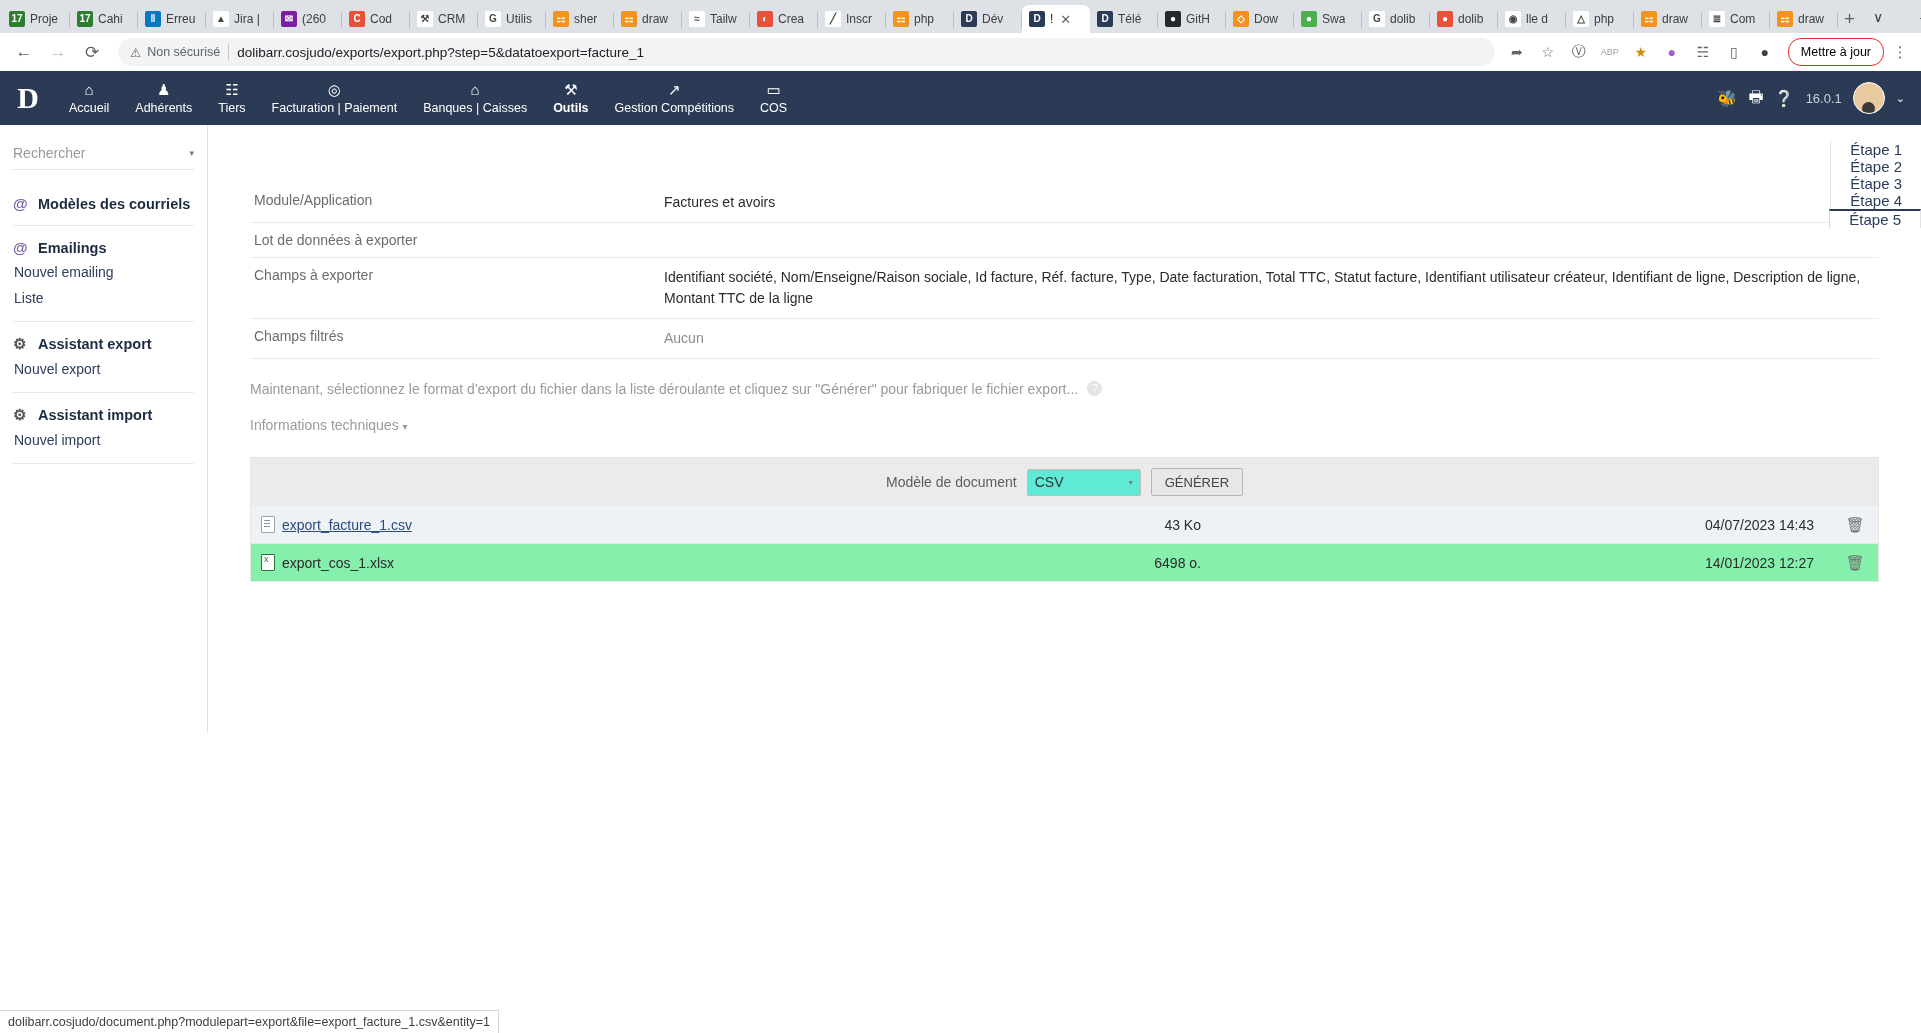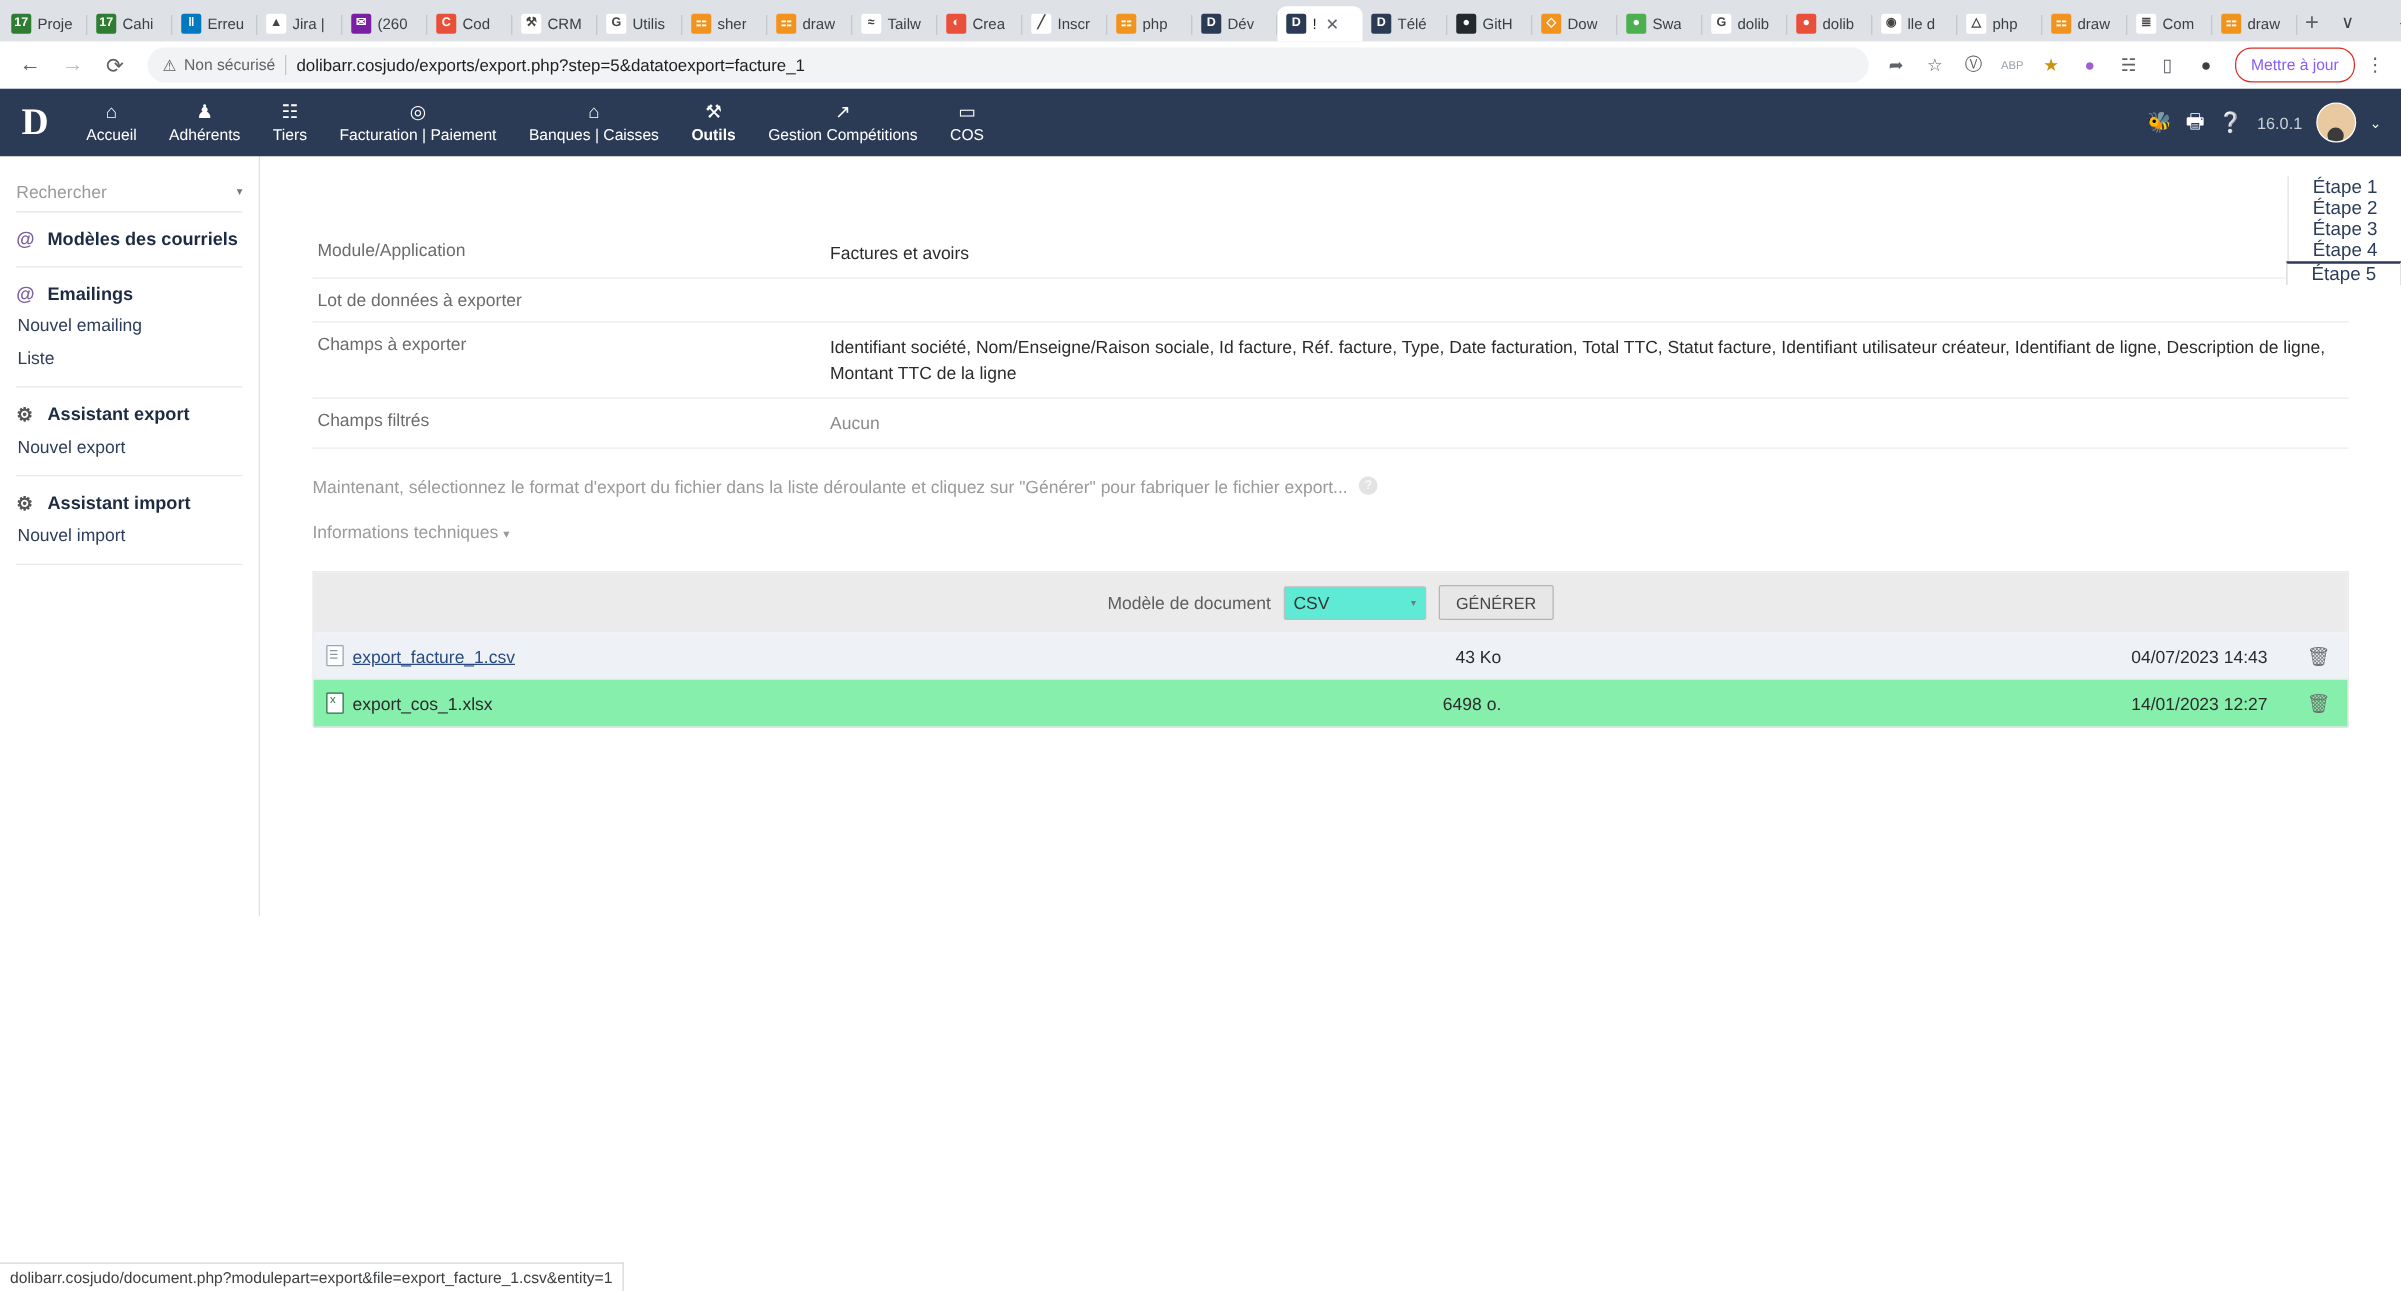--- a/index.html
+++ b/index.html
@@ -47,21 +47,21 @@
     flex:1;height:28px;background:#f1f3f4;border-radius:14px;
     display:flex;align-items:center;padding:0 12px;margin:0 8px;gap:8px;min-width:0;
   }
   .omnibox .warn{display:flex;align-items:center;gap:6px;color:#5f6368;font-size:12.5px;white-space:nowrap;}
   .omnibox .sep{width:1px;height:16px;background:#c4c7c5;}
   .omnibox .url{font-size:13.5px;color:#202124;white-space:nowrap;overflow:hidden;}
   .tb-icons{display:flex;align-items:center;gap:3px;}
   .tb-icon{width:28px;height:28px;display:flex;align-items:center;justify-content:center;
     font-size:14px;color:#5f6368;border-radius:50%;}
   .updatebtn{
-    height:26px;border:1px solid #d93025;border-radius:13px;color:#8b5cf6;
+    height:26px;border:1px solid #d93025;border-radius:13px;color:#000000;
     font-size:12.5px;display:flex;align-items:center;padding:0 12px;margin-left:6px;white-space:nowrap;
   }
   .kebab{width:26px;height:28px;display:flex;align-items:center;justify-content:center;
     font-size:15px;color:#5f6368;}
 
   
   .topmenu{
     height:54px;background:#2c3b55;display:flex;align-items:center;color:#fff;position:relative;
   }
   .logo{width:56px;display:flex;align-items:center;justify-content:center;
@@ -81,21 +81,21 @@
   .avatar .head{width:13px;height:13px;border-radius:50%;background:#3b3b3b;margin-bottom:-2px;}
   .caret{font-size:11px;color:#fff;}
 
   
   .main{display:flex;align-items:flex-start;}
   .sidebar{
     width:208px;min-height:608px;background:#fff;border-right:1px solid #e0e0e0;
     padding:0 0 14px 0;box-sizing:border-box;
   }
   .searchbox{
-    margin:12px 13px 0 13px;border-bottom:1px solid #e4e4e4;height:32px;
+    margin:12px 13px 12px 13px;border-bottom:1px solid #e4e4e4;height:32px;
     display:flex;align-items:center;justify-content:space-between;
   }
   .searchbox .ph{font-size:14px;color:#9a9a9a;}
   .searchbox .dd{font-size:9px;color:#777;}
   .navgroup{border-bottom:1px solid #e8e8e8;padding:10px 0 10px 0;margin:0 13px;}
   .navhead{display:flex;align-items:center;gap:8px;font-size:14.5px;font-weight:bold;color:#1d2b42;padding:3px 0;}
   .navhead .gicon{font-size:15px;color:#7a5fa0;width:17px;display:inline-block;}
   .navhead .gicon.gear{color:#555;}
   .navsub{font-size:14px;color:#2b3d5b;padding:5px 0 5px 1px;}
 

